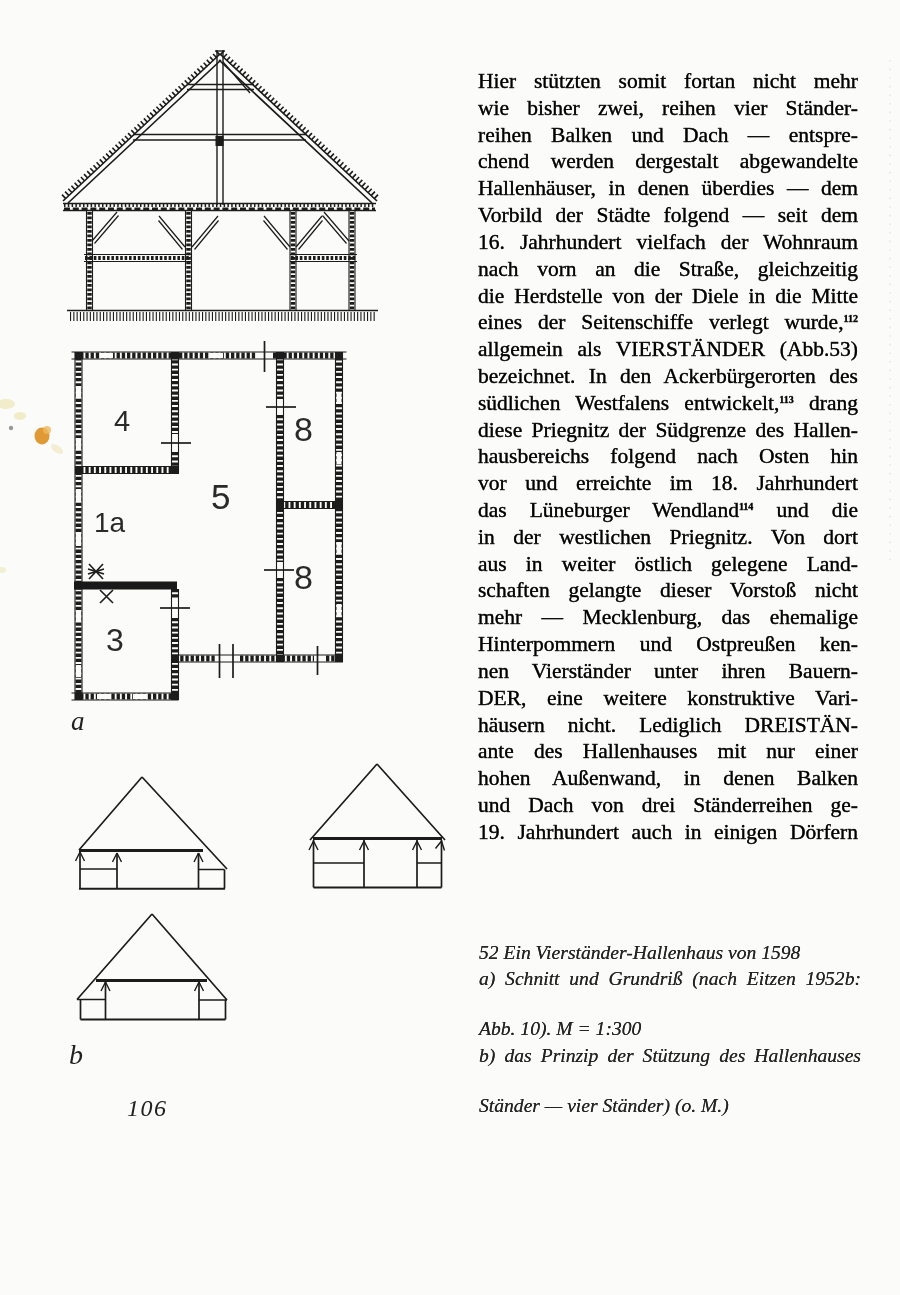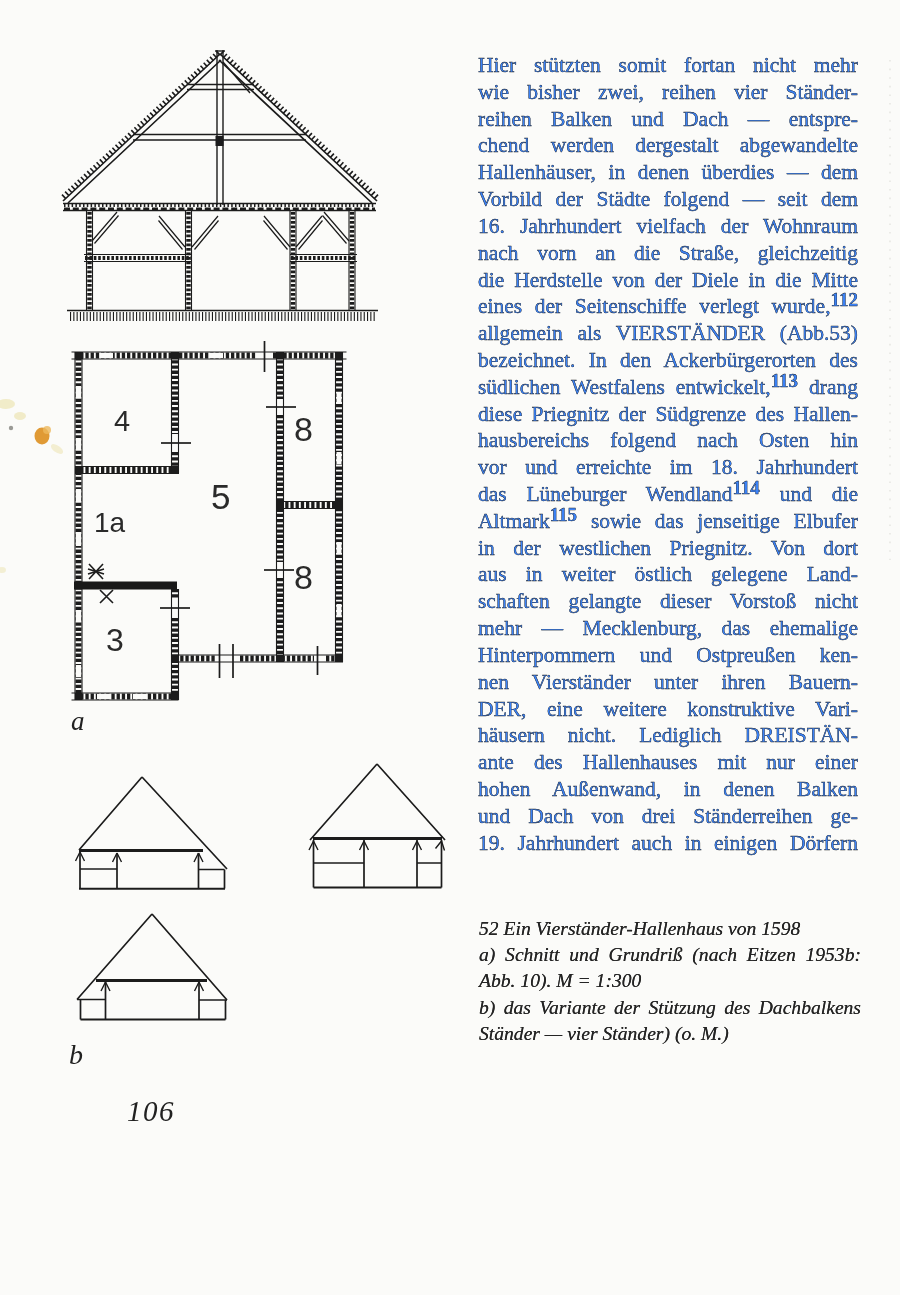--- a/index.html
+++ b/index.html
@@ -1,27 +1,27 @@
 <!DOCTYPE html>
 <html><head>
 <meta charset="utf-8">
 <style>
 html,body{margin:0;padding:0;}
 body{width:900px;height:1295px;position:relative;background:#fbfbf9;overflow:hidden;
   font-family:"Liberation Serif", serif;}
-#col{position:absolute;left:478px;top:52px;width:380px;
-  font-size:21.5px;line-height:26.82px;color:#3b82f6;
+#col{position:absolute;left:478px;top:68px;width:380px;
+  font-size:21.5px;line-height:26.82px;color:#000000;
   text-shadow:0 0 0.5px #333;-webkit-text-stroke:0.3px #2b2b2b;}
 #col .ln{text-align:justify;text-align-last:justify;white-space:nowrap;}
-sup{font-size:19px;line-height:0;vertical-align:7px;letter-spacing:0;font-weight:bold;}
+sup{font-size:10px;line-height:0;vertical-align:7px;letter-spacing:0;font-weight:bold;}
 #cap{position:absolute;left:479px;top:915.5px;width:382px;
   font-size:19.6px;line-height:26.4px;font-style:italic;color:#242424;
   text-shadow:0 0 0.4px #2a2a2a;}
 #cap .ln{text-align:justify;text-align-last:justify;white-space:nowrap;}
-#cap .nl{text-align:center;text-align-last:left;}
+#cap .nl{text-align:center;text-align-last:left;margin-top:24px;}
 .lbl{position:absolute;font-style:italic;color:#212121;}
 #svg1{position:absolute;left:0;top:0;}
 </style>
 </head>
 <body>
 <svg id="svg1" width="900" height="1295" viewBox="0 0 900 1295">
 <g stroke="#1c1c1c" fill="none">
 
 <g stroke="none">
 <ellipse cx="42" cy="436" rx="7.5" ry="8.5" fill="#e09a35"></ellipse>
@@ -217,36 +217,35 @@
 <div class="ln">nach vorn an die Straße, gleichzeitig</div>
 <div class="ln">die Herdstelle von der Diele in die Mitte</div>
 <div class="ln">eines der Seitenschiffe verlegt wurde,<sup>112</sup></div>
 <div class="ln">allgemein als VIERSTÄNDER (Abb.53)</div>
 <div class="ln">bezeichnet. In den Ackerbürgerorten des</div>
 <div class="ln">südlichen Westfalens entwickelt,<sup>113</sup> drang</div>
 <div class="ln">diese Priegnitz der Südgrenze des Hallen-</div>
 <div class="ln">hausbereichs folgend nach Osten hin</div>
 <div class="ln">vor und erreichte im 18. Jahrhundert</div>
 <div class="ln">das Lüneburger Wendland<sup>114</sup> und die</div>
-<div class="ln">Altmark<sup>115</sup> sowie das jenseitige Elbufer</div>
 <div class="ln">in der westlichen Priegnitz. Von dort</div>
 <div class="ln">aus in weiter östlich gelegene Land-</div>
 <div class="ln">schaften gelangte dieser Vorstoß nicht</div>
 <div class="ln">mehr — Mecklenburg, das ehemalige</div>
 <div class="ln">Hinterpommern und Ostpreußen ken-</div>
 <div class="ln">nen Vierständer unter ihren Bauern-</div>
 <div class="ln">DER, eine weitere konstruktive Vari-</div>
 <div class="ln">häusern nicht. Lediglich DREISTÄN-</div>
 <div class="ln">ante des Hallenhauses mit nur einer</div>
 <div class="ln">hohen Außenwand, in denen Balken</div>
 <div class="ln">und Dach von drei Ständerreihen ge-</div>
 <div class="ln">19. Jahrhundert auch in einigen Dörfern</div>
 </div>
 <div id="cap">
 <div class="nl">52 Ein Vierständer-Hallenhaus von 1598</div>
-<div class="ln">a) Schnitt und Grundriß (nach Eitzen 1953b:</div>
+<div class="ln">a) Schnitt und Grundriß (nach Eitzen 1952b:</div>
 <div class="nl">Abb. 10). M = 1:300</div>
-<div class="ln">b) das Variante der Stützung des Dachbalkens</div>
+<div class="ln">b) das Prinzip der Stützung des Hallenhauses</div>
 <div class="nl">Ständer — vier Ständer) (o. M.)</div>
 </div>
 <div class="lbl" style="left:71px;top:706px;font-size:27px;">a</div>
 <div class="lbl" style="left:69px;top:1039px;font-size:28px;">b</div>
-<div class="lbl" style="left:127px;top:1095px;font-size:29px;letter-spacing:1.5px;">106</div>
+<div class="lbl" style="left:127px;top:1095px;font-size:24px;letter-spacing:1.5px;">106</div>
 
 </body></html>

